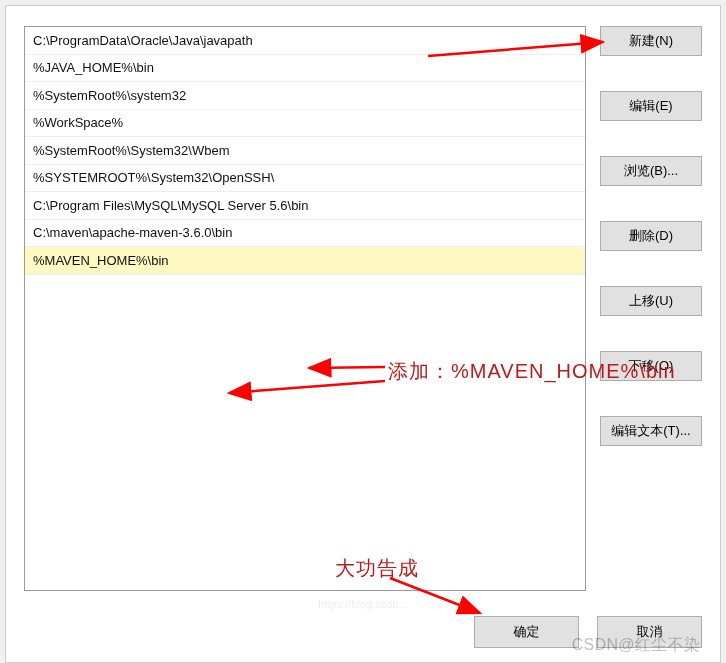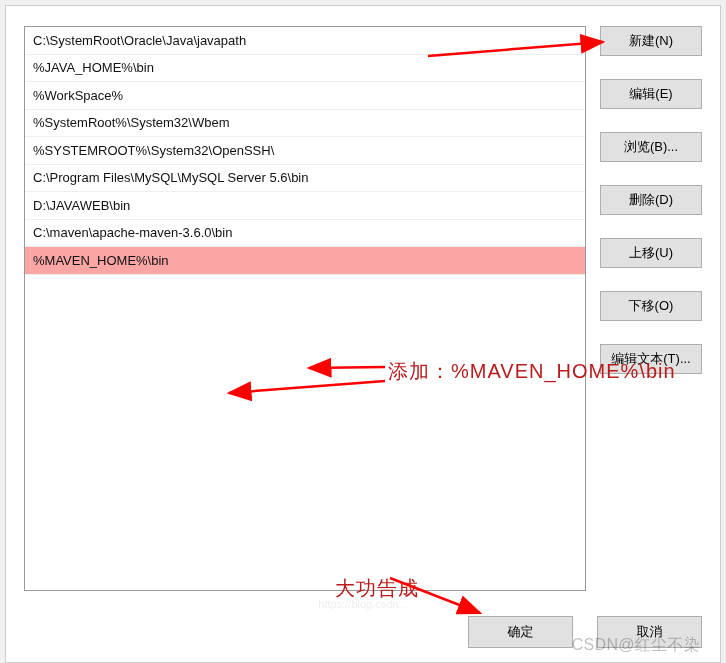--- a/index.html
+++ b/index.html
@@ -40,48 +40,48 @@
     padding: 3.5px 8px;
     border-bottom: 1px solid #eee;
     white-space: nowrap;
     overflow: hidden;
     text-overflow: ellipsis;
     cursor: default;
     font-size: 13px;
     line-height: 1.5;
   }
   .list-item.selected {
-    background: #fca5a5;
+    background: #fef9c3;
   }
   .side {
     width: 102px;
     display: flex;
     flex-direction: column;
-    gap: 1px;
+    gap: 13px;
   }
   .side .group { margin-bottom: 22px; }
   .btn {
     width: 100%;
     height: 30px;
     border: 1px solid #adadad;
     background: #e1e1e1;
     font-family: inherit;
     font-size: 13px;
     cursor: pointer;
     text-align: center;
     padding: 0 2px;
     white-space: nowrap;
     overflow: hidden;
   }
   .footer {
     position: absolute;
     right: 18px;
     bottom: 14px;
     display: flex;
-    gap: 24px;
+    gap: 18px;
   }
   .footer .btn {
     width: 105px;
     height: 32px;
   }
   
   .anno {
     position: absolute;
     inset: 0;
     pointer-events: none;
@@ -115,27 +115,27 @@
   }
 </style>
 </head>
 <body>
 
 <div class="dialog-body">
 
   <div class="content">
 
     <div class="listbox" id="listbox">
-        <div class="list-item">C:\SystemRoot\Oracle\Java\javapath</div>
+        <div class="list-item">C:\ProgramData\Oracle\Java\javapath</div>
         <div class="list-item">%JAVA_HOME%\bin</div>
+        <div class="list-item">%SystemRoot%\system32</div>
         <div class="list-item">%WorkSpace%</div>
         <div class="list-item">%SystemRoot%\System32\Wbem</div>
         <div class="list-item">%SYSTEMROOT%\System32\OpenSSH\</div>
         <div class="list-item">C:\Program Files\MySQL\MySQL Server 5.6\bin</div>
-        <div class="list-item">D:\JAVAWEB\bin</div>
         <div class="list-item">C:\maven\apache-maven-3.6.0\bin</div>
         <div class="list-item selected">%MAVEN_HOME%\bin</div>
       </div>
 
     <div class="side">
       <div class="group">
         <button class="btn">新建(N)</button>
       </div>
       <div class="group">
         <button class="btn">编辑(E)</button>
@@ -189,21 +189,21 @@
   </svg>
   <svg style="left:225px; top:378px;" width="165" height="22">
     <defs>
       <marker id="ah2b" markerWidth="10" markerHeight="8" refX="9" refY="4" orient="auto">
         <polygon points="0 0, 10 4, 0 8" fill="#ff0000"></polygon>
       </marker>
     </defs>
     <line x1="160" y1="3" x2="4" y2="15" stroke="#ff0000" stroke-width="2.5" marker-end="url(#ah2b)"></line>
   </svg>
 
-  <span class="anno-text" style="left:335px; top:575px;">大功告成</span>
+  <span class="anno-text" style="left:335px; top:555px;">大功告成</span>
   <svg style="left:385px; top:573px;" width="110" height="50">
     <defs>
       <marker id="ah3" markerWidth="10" markerHeight="8" refX="9" refY="4" orient="auto">
         <polygon points="0 0, 10 4, 0 8" fill="#ff0000"></polygon>
       </marker>
     </defs>
     <line x1="5" y1="5" x2="95" y2="40" stroke="#ff0000" stroke-width="2.5" marker-end="url(#ah3)"></line>
   </svg>
 </div>
 

